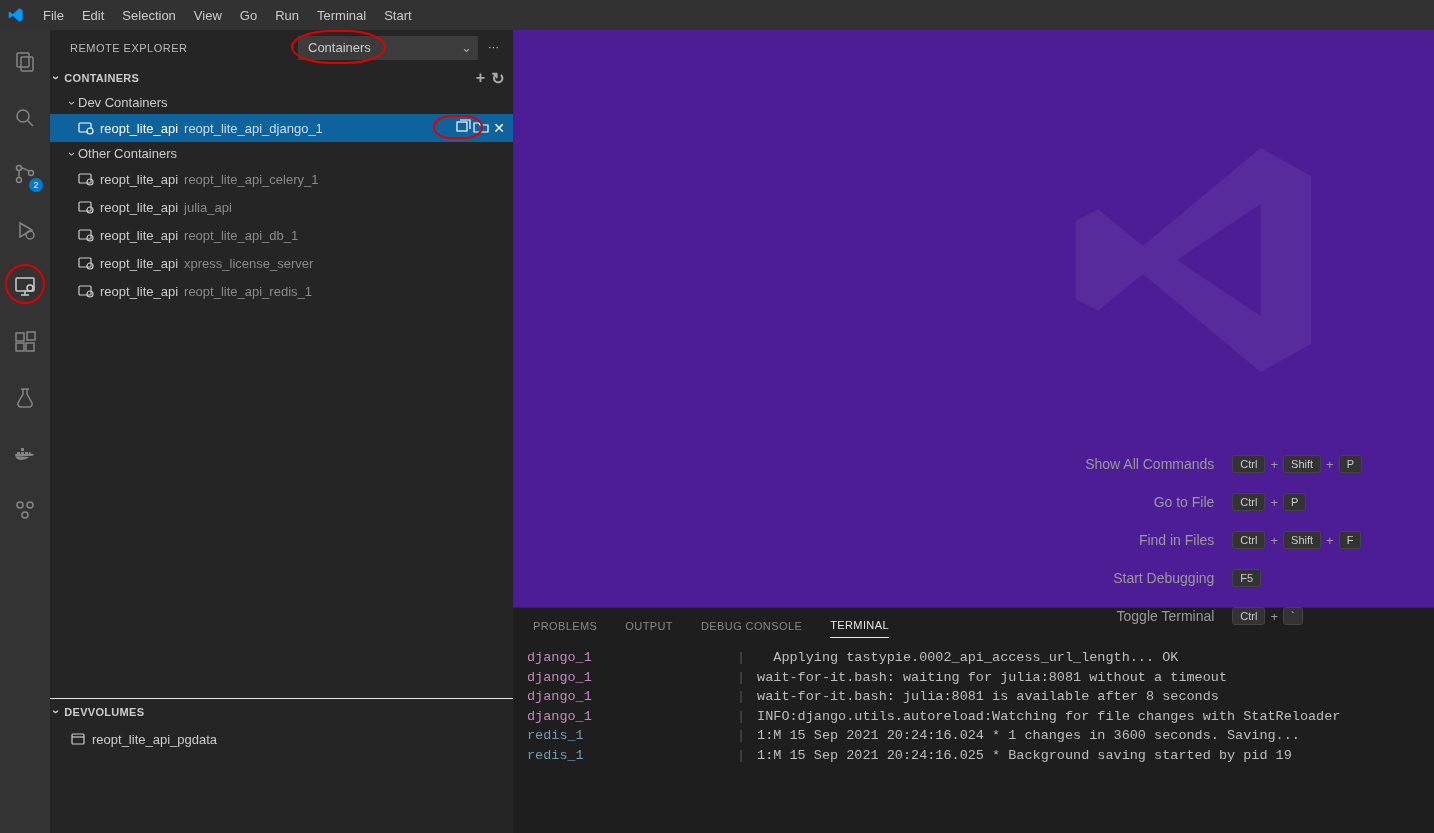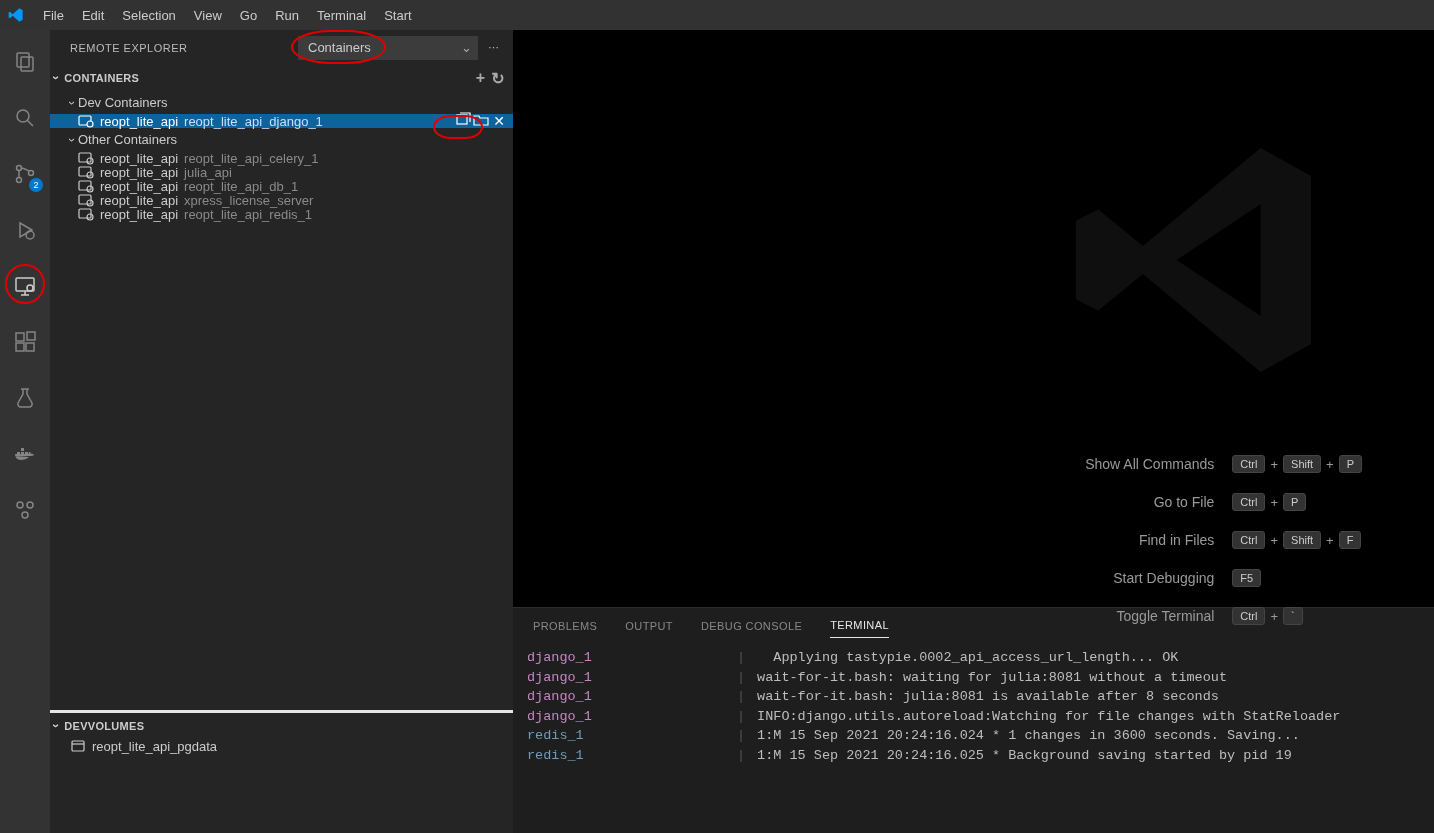--- a/index.html
+++ b/index.html
@@ -140,48 +140,48 @@
   cursor: pointer;
 }
 .tree-item {
   display: flex;
   align-items: center;
   padding: 3px 6px 3px 28px;
   font-size: 13px;
   color: #cccccc;
   cursor: pointer;
   gap: 6px;
-  height: 14px;
+  height: 28px;
   position: relative;
 }
 .tree-item.selected { background: #0e639c; color: #ffffff; }
 .tree-item .secondary { color: #8a8a8a; font-size: 13px; }
 .tree-item.selected .secondary { color: #c8dfff; }
 .tree-item .row-actions { margin-left:auto; display:flex; gap:2px; align-items:center; }
 .tree-item .row-actions svg { width:16px; height:16px; }
 .row-circle {
   border: 2.5px solid #e00000;
   border-radius: 50%/70%;
   position: absolute;
   right: 30px; top: 1px;
   width: 50px; height: 24px;
   pointer-events: none;
 }
 .container-icon { display:inline-flex; width:16px; height:16px; }
 .container-icon svg { width:16px; height:16px; }
 
 .devvolumes {
-  border-top: 3px solid #e5e5e5;
+  border-top: 1px solid #e5e5e5;
 }
 
 .editor-area {
   flex: 1;
   display: flex;
   flex-direction: column;
-  background: #000000;
+  background: #4c1d95;
 }
 .editor-empty {
   flex: 1;
   display: flex;
   flex-direction: column;
   align-items: center;
   justify-content: center;
   position: relative;
 }
 .watermark-logo {

